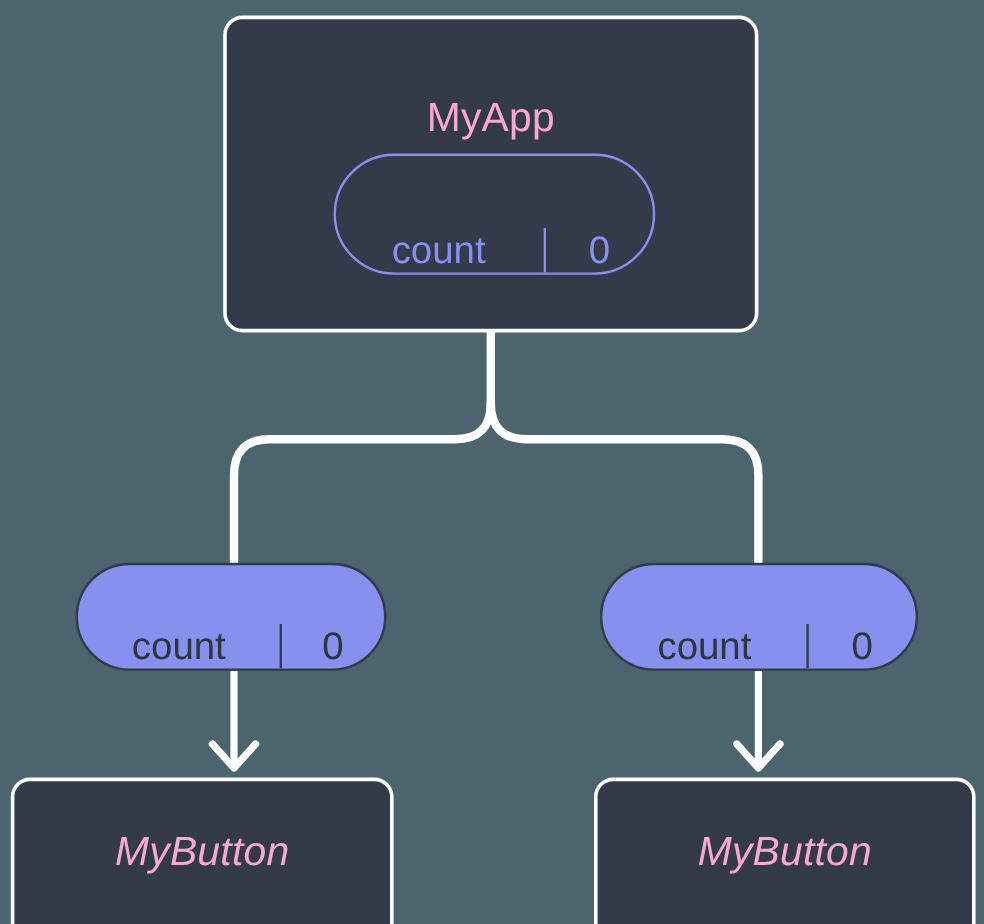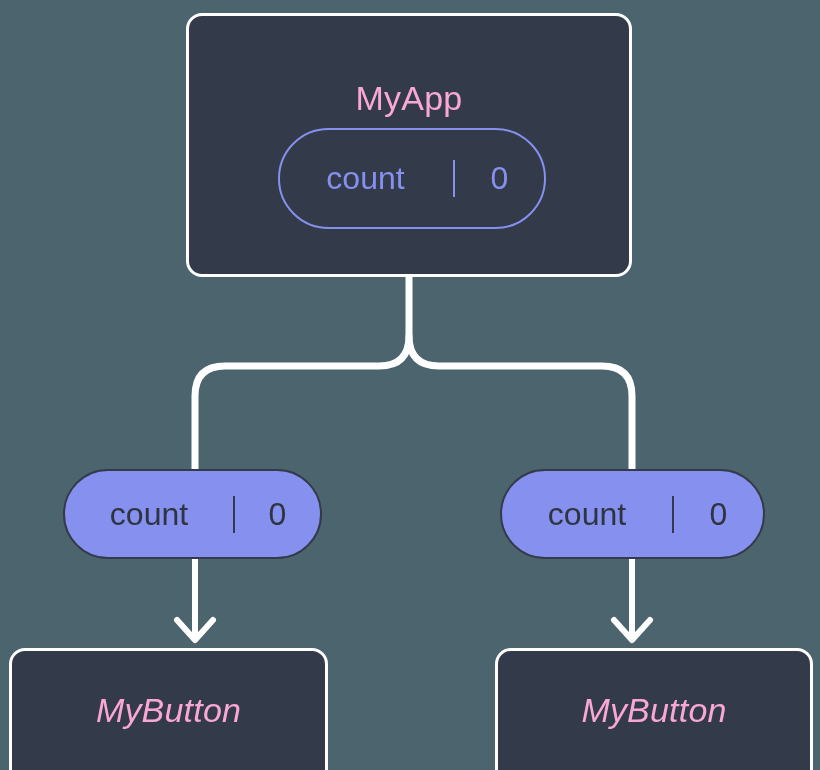--- a/index.html
+++ b/index.html
@@ -71,21 +71,21 @@
   .btn-title {
     top: 40px;
     font-style: italic;
   }
 
   
   .pill {
     position: absolute;
     box-sizing: border-box;
     display: flex;
-    align-items: center;
+    align-items: flex-end;
     border-radius: 999px;
     z-index: 5;
     overflow: hidden;
   }
   .pill .key, .pill .val {
     display: flex;
     align-items: center;
     justify-content: center;
     box-sizing: border-box;
     font-size: 32px;

